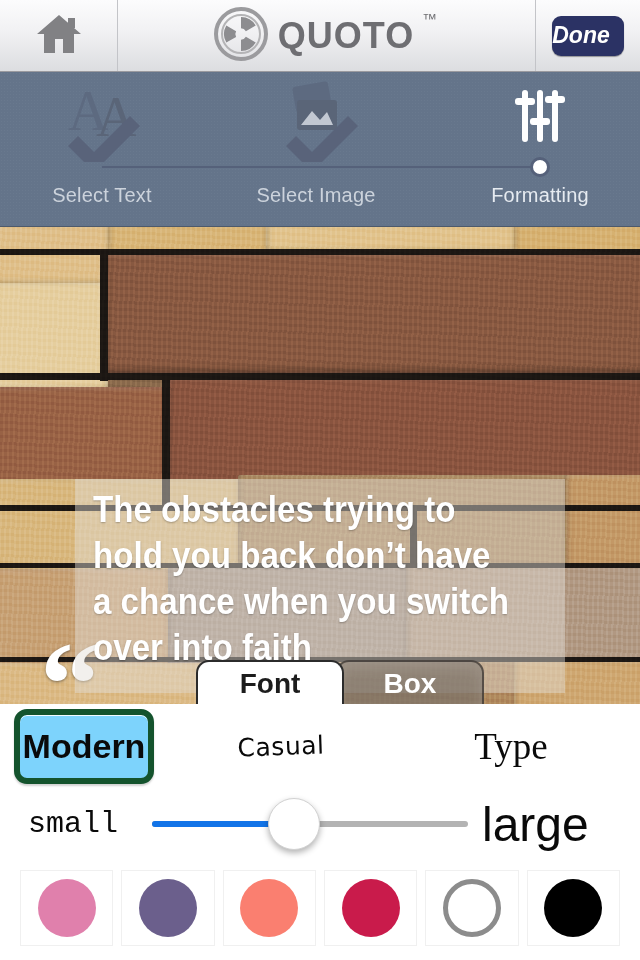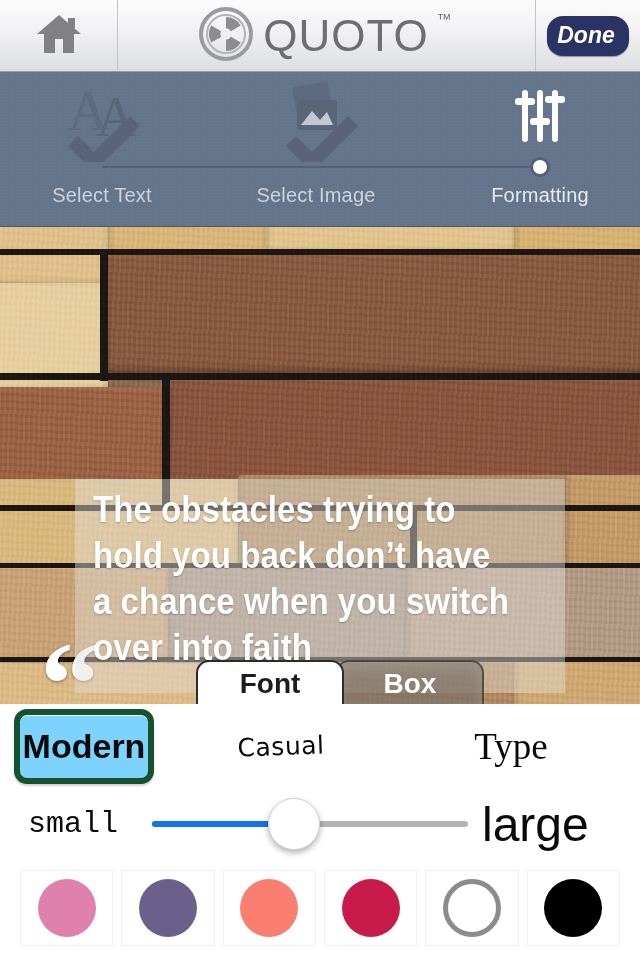--- a/index.html
+++ b/index.html
@@ -27,31 +27,31 @@
     flex:1; height:100%;
     display:flex; align-items:center; justify-content:center;
     border-right:1px solid #c3c4c8;
     gap:10px;
   }
   .hdr-right {
     width:104px; height:100%;
     display:flex; align-items:center; justify-content:center;
   }
   .brand-text {
-    font-size:44px; font-weight:400; letter-spacing:1px;
+    font-size:36px; font-weight:700; letter-spacing:1px;
     color:#6e6e72; line-height:1; position:relative;
   }
   .brand-tm {
     font-size:15px; color:#6e6e72;
     position:relative; top:-17px; left:-2px;
   }
   .done-btn {
     background:#2b3264; color:#ffffff;
     font-style:italic; font-weight:bold; font-size:23px;
-    padding:8px 14px 9px 10px; border-radius:16px;
+    padding:8px 14px 9px 0; border-radius:9px;
     line-height:1; box-shadow:0 1px 1px rgba(0,0,0,.35);
   }
 
   
   .stepbar {
     position:relative; height:155px; width:100%;
     background:#64748a;
     background-image:radial-gradient(rgba(255,255,255,.035) 1px, transparent 1px);
     background-size:3px 3px;
     border-bottom:1px solid #4d5a6c;

